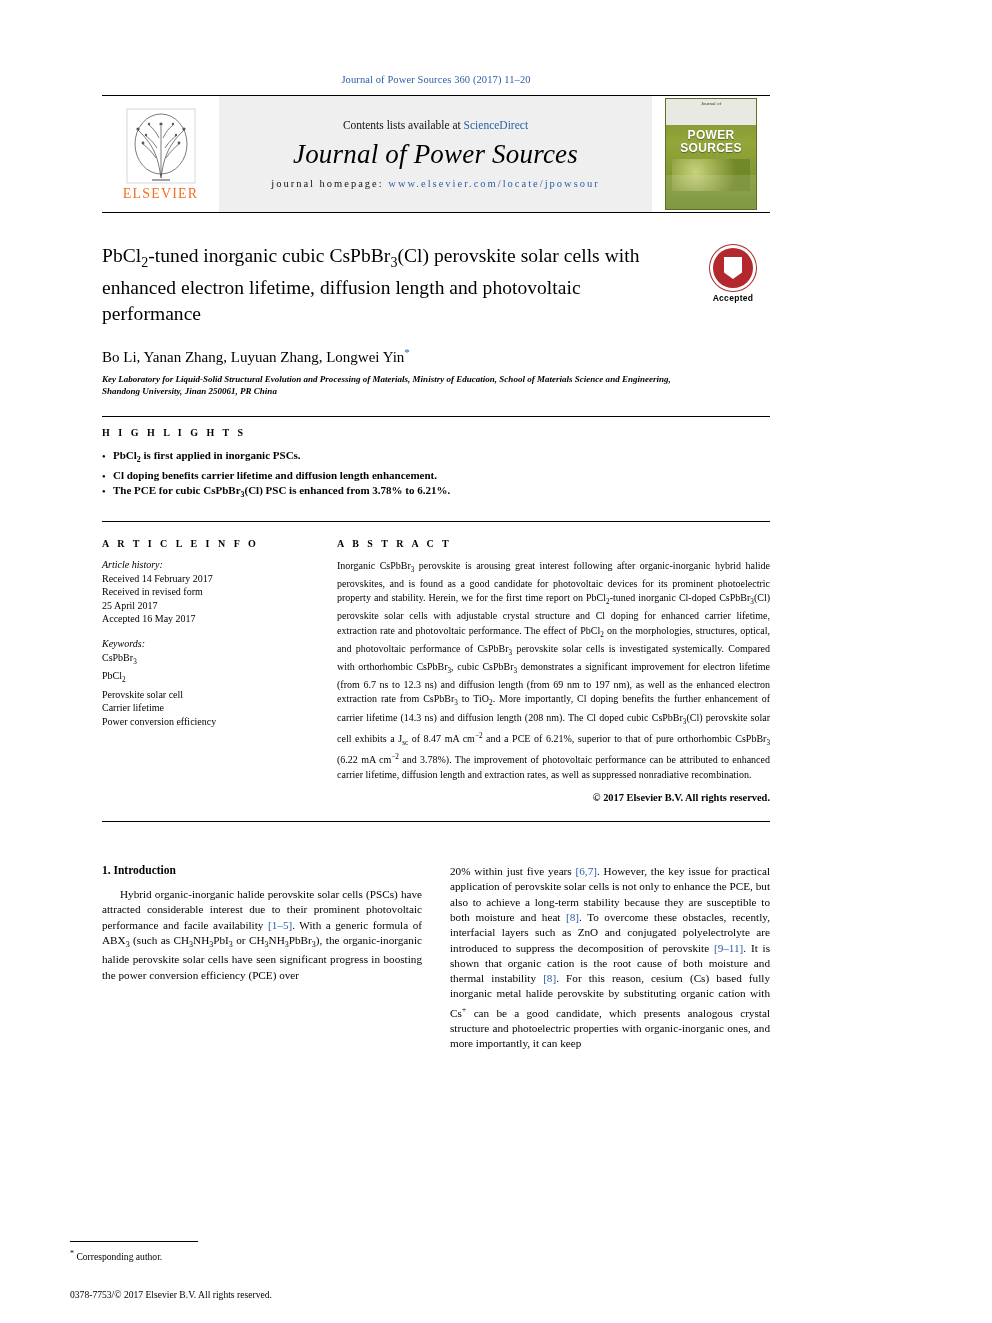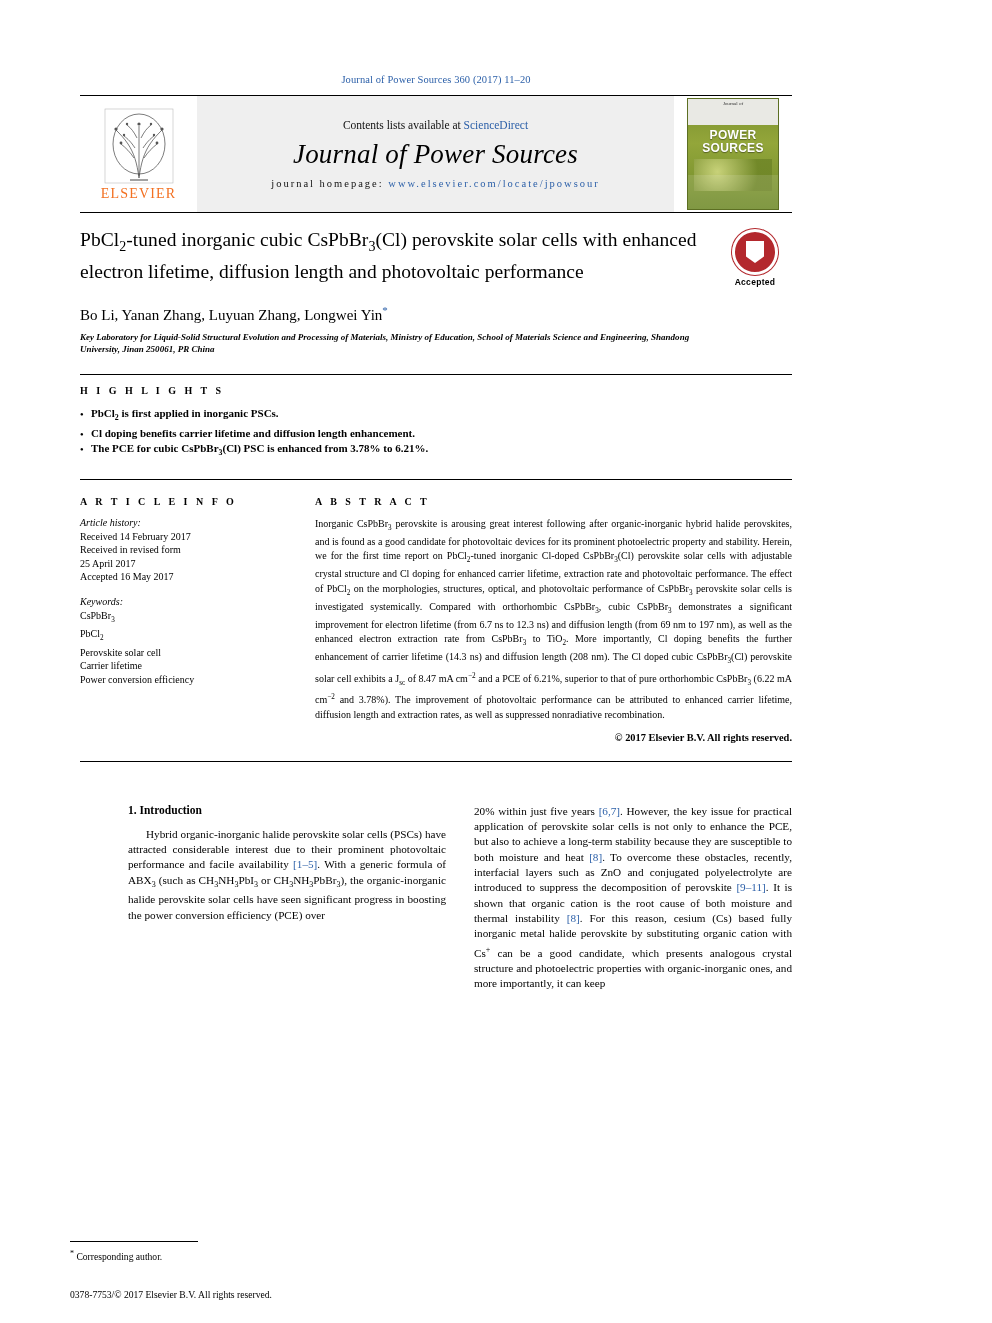--- a/index.html
+++ b/index.html
@@ -12,21 +12,21 @@
     height: 1323px;
     font-family: "Liberation Serif", serif;
     color: #000;
     position: relative;
   }
   .page {
     position: relative;
     width: 872px;
     height: 1323px;
     box-sizing: border-box;
-    padding: 0 80px;
+    padding: 0 102px;
   }
   .journal-ref {
     text-align: center;
     color: #2b5fa8;
     font-family: "Liberation Serif", serif;
     font-size: 10.5px;
     padding-top: 74px;
     letter-spacing: 0.1px;
   }
   .masthead {
@@ -141,21 +141,21 @@
   }
   .cover .cov-pic {
     position: absolute;
     top: 60px; left: 6px; right: 6px; height: 32px;
     background: radial-gradient(circle at 30% 40%, #d9e08a, #6d8426 70%);
     opacity: .8;
   }
 
   
   .title-block {
-    margin-top: 14px;
+    margin-top: 30px;
     display: flex;
     align-items: flex-start;
   }
   .title-main {
     flex: 1;
     padding-right: 14px;
   }
   h1.paper-title {
     font-family: "Liberation Serif", serif;
     font-size: 19.5px;
@@ -280,21 +280,20 @@
     font-weight: bold;
     text-align: right;
     margin-top: 10px;
   }
 
   
   .body-cols {
     display: flex;
     margin-top: 42px;
     gap: 28px;
-    margin-left: 48px;
   }
   .bcol {
     flex: 1;
   }
   h2.sec {
     font-size: 11.5px;
     font-weight: bold;
     margin: 0 0 11px 0;
   }
   p.body {

